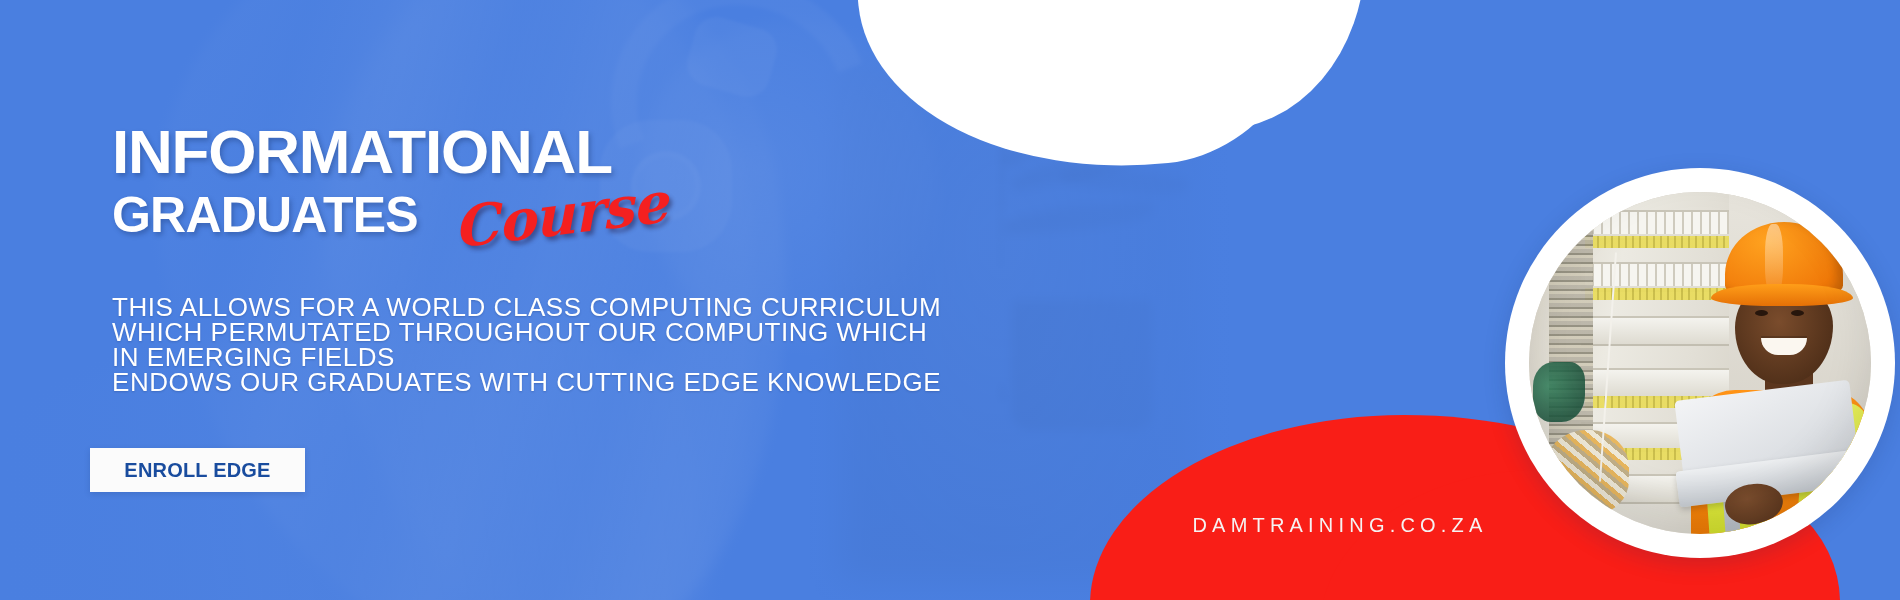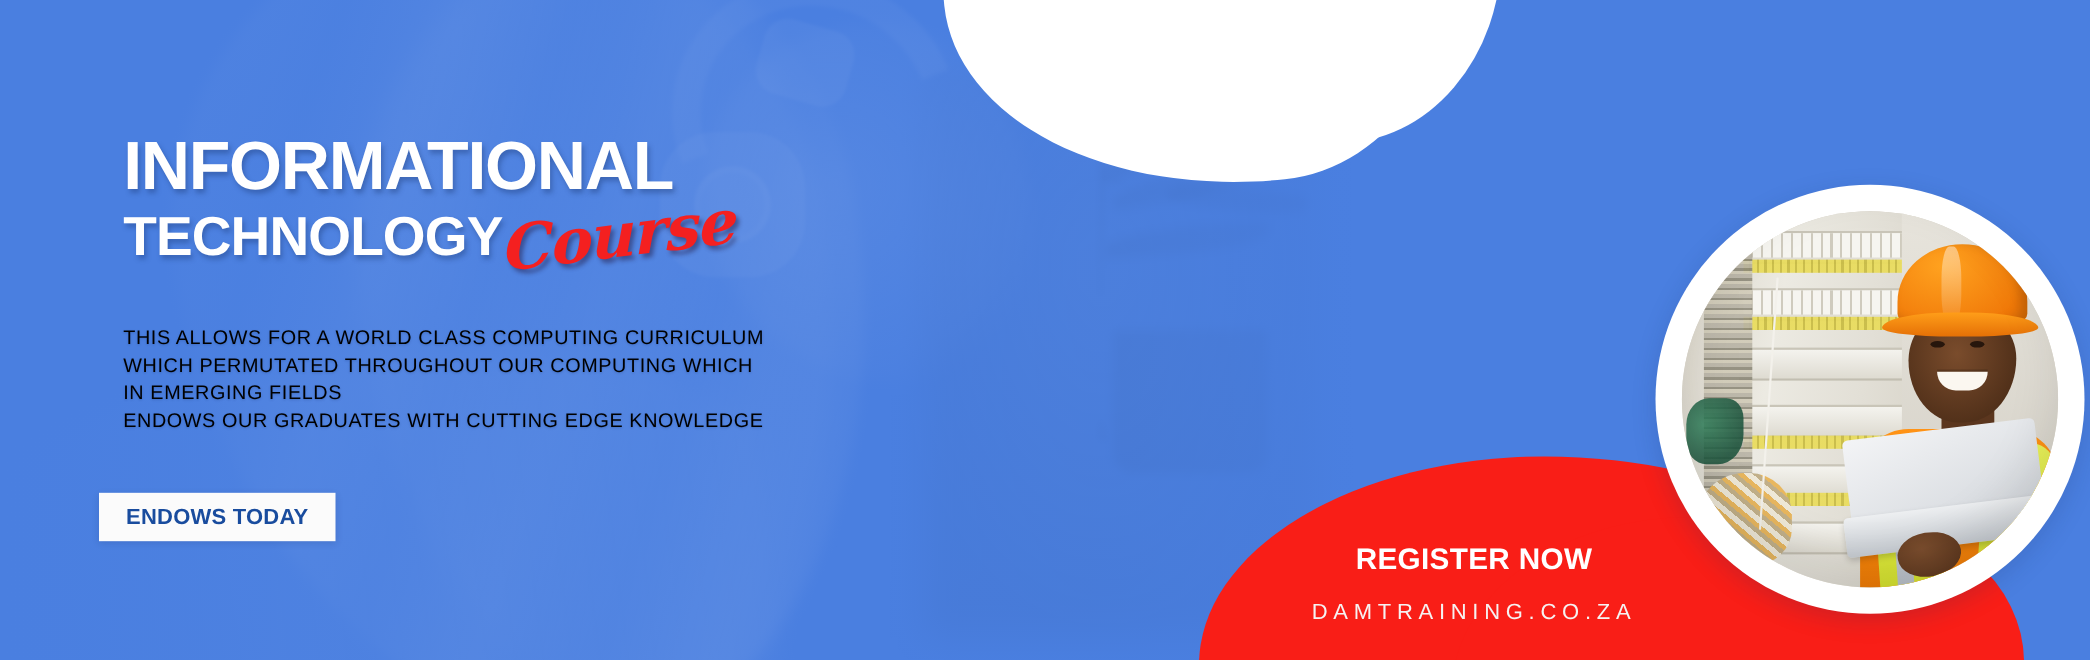--- a/index.html
+++ b/index.html
@@ -179,24 +179,24 @@
     color:#F42020;
     transform:rotate(-7deg) skewX(-7deg);
     text-shadow:3px 4px 4px rgba(30,20,60,.45);
     letter-spacing:-1px;
   }
 
   .para{
     position:absolute;left:2px;top:295px;width:880px;
     font-family:"Liberation Sans", sans-serif;
     font-weight:300;
-    font-size:18px;
+    font-size:26px;
     line-height:25px;
     letter-spacing:.55px;
-    color:#000000;
+    color:#ffffff;
     text-shadow:0 1px 2px rgba(20,45,100,.25);
   }
   .para span{display:block;white-space:nowrap;}
 
   .cta{
     position:absolute;left:-20px;top:448px;
     width:215px;height:44px;
     background:#FBFBFB;
     display:flex;align-items:center;justify-content:center;
     box-shadow:0 2px 6px rgba(20,45,100,.18);
@@ -398,39 +398,38 @@
   <div class="white-blob-b"></div>
 
   <div class="red-blob"></div>
   <div class="red-blob-b"></div>
 
   <div class="content">
 
     <div class="headline">
       <span class="hl-1">INFORMATIONAL</span>
       <span class="hl-2row">
-        <span class="hl-2">TECHNOLOGY</span>
+        <span class="hl-2">GRADUATES</span>
         <span class="hl-script">Course</span>
       </span>
     </div>
 
     <div class="para">
       <span>THIS ALLOWS FOR A WORLD CLASS COMPUTING CURRICULUM</span>
       <span>WHICH  PERMUTATED  THROUGHOUT  OUR  COMPUTING  WHICH</span>
       <span>IN EMERGING FIELDS</span>
       <span>ENDOWS OUR GRADUATES WITH CUTTING EDGE KNOWLEDGE</span>
     </div>
 
     <div class="cta">
-      <span class="cta-label">ENDOWS TODAY</span>
+      <span class="cta-label">ENROLL EDGE</span>
     </div>
   </div>
 
   <div class="register">
-    <div class="reg-title">REGISTER NOW</div>
     <div class="reg-url">DAMTRAINING.CO.ZA</div>
   </div>
 
   <div class="photo-ring">
     <div class="photo-inner">
       <div class="panel">
         <div class="panel-rail" style="top:18px;"></div>
         <div class="breakers" style="top:20px;"></div>
         <div class="wirebundle-y" style="top:44px;"></div>
         <div class="panel-rail" style="top:70px;"></div>

